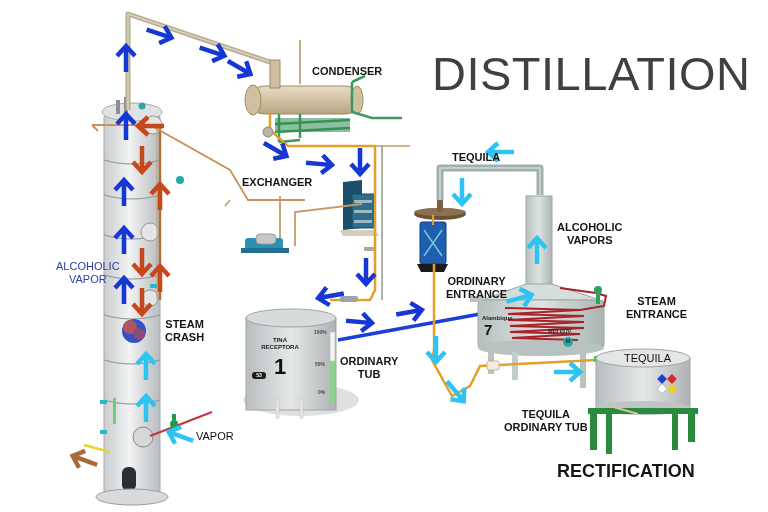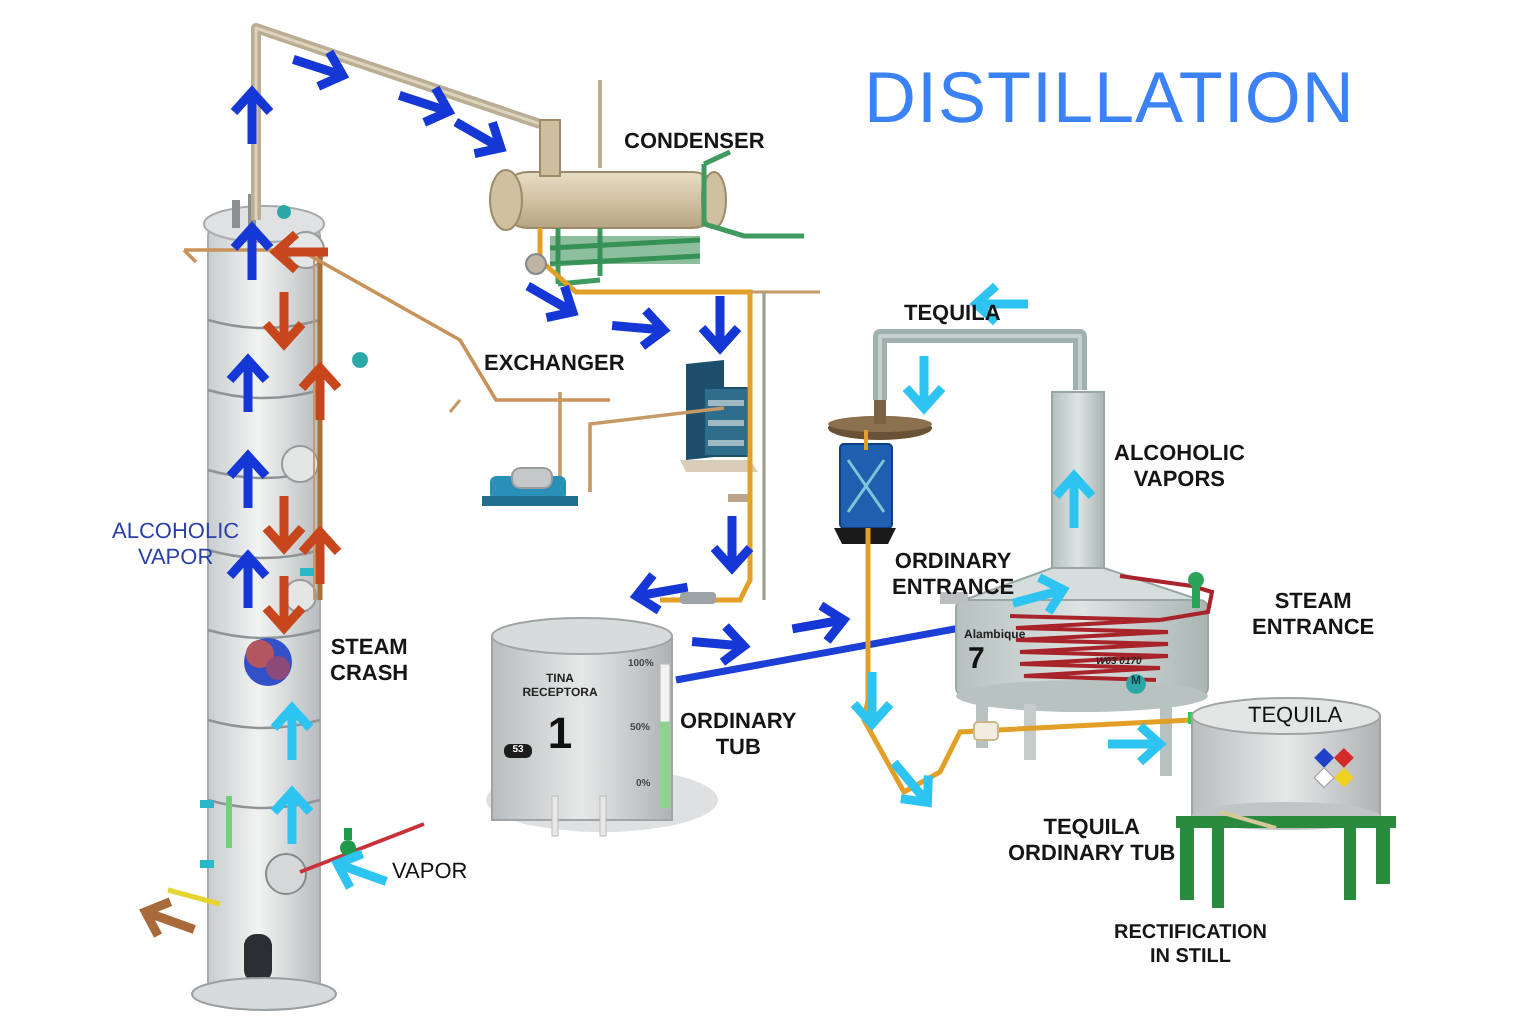--- a/index.html
+++ b/index.html
@@ -1,21 +1,21 @@
 <!DOCTYPE html>
 <html><head>
 <meta charset="utf-8">
 <style>
   html, body { margin: 0; padding: 0; background: #ffffff; }
   body { width: 768px; height: 512px; overflow: hidden; position: relative; font-family: "Liberation Sans", sans-serif; }
   #stage { position: absolute; left: 0; top: 0; width: 768px; height: 512px; }
   .lbl { position: absolute; font-family: "Liberation Sans", sans-serif; font-weight: bold; color: #151515; text-align: center; line-height: 1.15; white-space: nowrap; }
-  .title { position: absolute; left: 432px; top: 28px; font-size: 36px; color: #3b82f6; font-weight: normal; letter-spacing: 0.5px; font-family: "Liberation Sans", sans-serif; }
+  .title { position: absolute; left: 432px; top: 46px; font-size: 47px; color: #404040; font-weight: normal; letter-spacing: 0.5px; font-family: "Liberation Sans", sans-serif; }
   .small { font-size: 11px; }
-  .big { font-size: 10px; }
+  .big { font-size: 18px; }
   .blue-lbl { color: #2a3fa8; font-weight: normal; }
   .plain { font-weight: normal; }
   .tank-txt { position: absolute; font-family: "Liberation Sans", sans-serif; font-weight: bold; color: #222; text-align: center; }
 </style>
 </head>
 <body>
 
 <svg id="stage" width="768" height="512" viewBox="0 0 768 512" xmlns="http://www.w3.org/2000/svg">
   <defs>
     <linearGradient id="colGrad" x1="0" x2="1" y1="0" y2="0">
@@ -304,21 +304,20 @@
 
 <div class="lbl small plain" style="left:624px; top:352px; color:#111;">TEQUILA</div>
 
 <div class="lbl small" style="left:504px; top:408px;">
   <div>TEQUILA</div>
   <div>ORDINARY TUB</div>
 </div>
 
 <div class="lbl big" style="left:557px; top:461px;">
   <div>RECTIFICATION</div>
-  <div>IN STILL</div>
 </div>
 
 <div class="tank-txt" style="left:254px; top:337px; font-size:6px; width:52px; line-height:1.1;">
   <div>TINA</div>
   <div>RECEPTORA</div>
 </div>
 <div class="tank-txt" style="left:270px; top:354px; font-size:22px; width:20px; color:#111;">1</div>
 <div class="tank-txt" style="left:253px; top:372px; font-size:5px; width:12px; color:#fff;">53</div>
 <div class="tank-txt" style="left:314px; top:329px; font-size:5px; color:#444;">100%</div>
 <div class="tank-txt" style="left:315px; top:361px; font-size:5px; color:#444;">50%</div>

